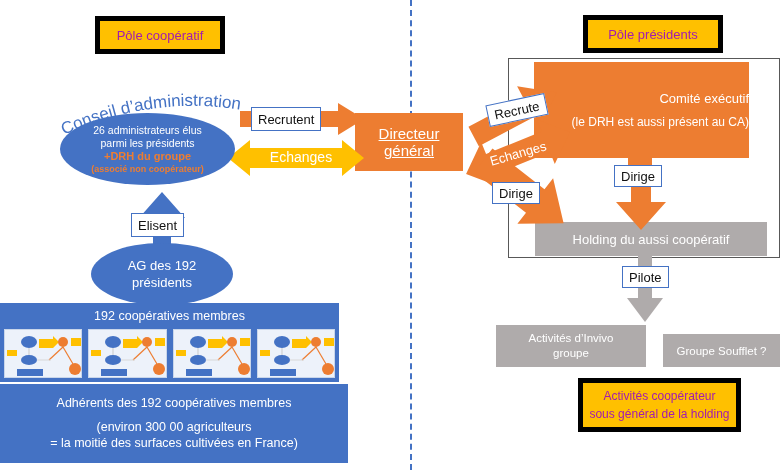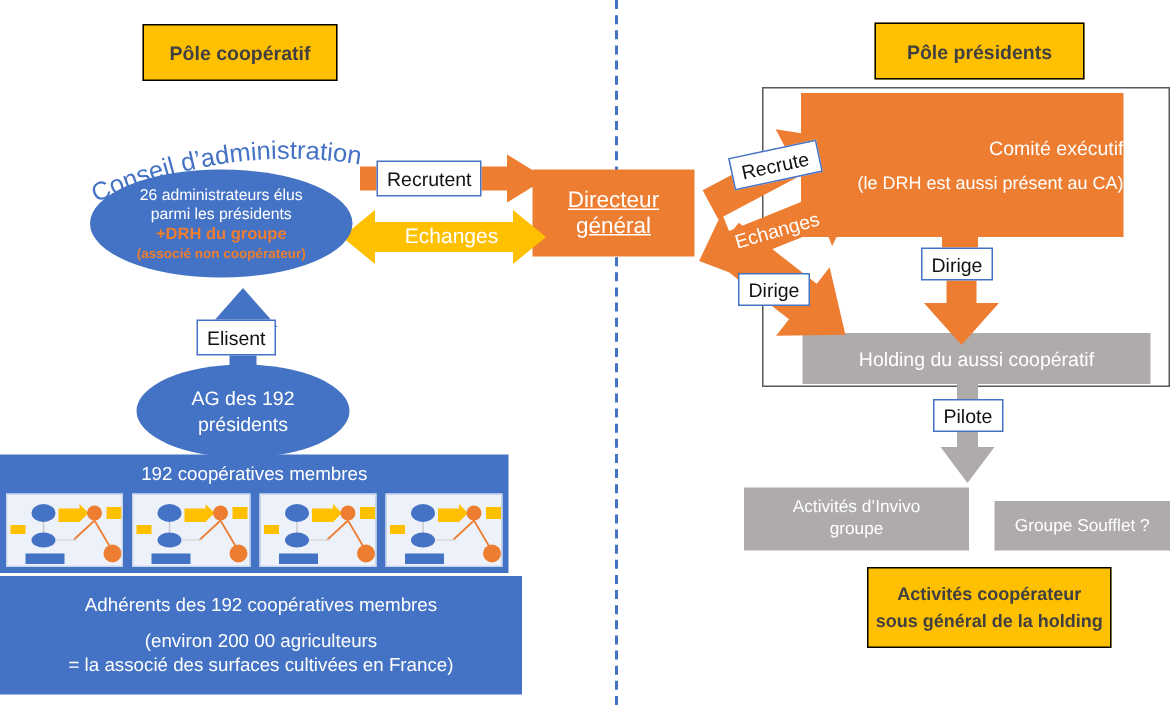--- a/index.html
+++ b/index.html
@@ -12,22 +12,22 @@
   }
   #canvas{position:absolute;left:0;top:0;width:780px;height:470px;}
   .abs{position:absolute;box-sizing:border-box;}
 
   
   .ctr{display:flex;align-items:center;justify-content:center;text-align:center;}
   .col{flex-direction:column;}
 
   
   .yellow-box{
-    background:#FFC000;border:1px solid #000000;
-    color:#404040;font-weight:bold;
+    background:#FFC000;border:5px solid #000000;
+    color:#a21caf;font-weight:normal;
   }
 
   
   .blue-ellipse{
     background:#4472C4;border-radius:50%;color:#fff;
   }
 
   
   .blue-rect{background:#4472C4;color:#fff;}
 
@@ -214,22 +214,22 @@
           <line x1="58" y1="17" x2="68" y2="34" stroke="#ED7D31" stroke-width="1.2"></line>
           <circle cx="70" cy="39" r="6" fill="#ED7D31"></circle>
           <line x1="32" y1="30" x2="46" y2="30" stroke="#d8d8d8" stroke-width="1"></line>
         </svg>
       </div>
     </div>
   </div>
 
   <div class="abs blue-rect ctr col" style="left:0px;top:384px;width:348px;height:79px;">
     <div style="font-size:12.5px;margin-bottom:9px;">Adhérents des 192 coopératives membres</div>
-    <div style="font-size:12.5px;line-height:16px;">(environ 200 00 agriculteurs</div>
-    <div style="font-size:12.5px;line-height:16px;">= la associé des surfaces cultivées en France)</div>
+    <div style="font-size:12.5px;line-height:16px;">(environ 300 00 agriculteurs</div>
+    <div style="font-size:12.5px;line-height:16px;">= la moitié des surfaces cultivées en France)</div>
   </div>
 
   <div class="abs grey-rect ctr col" style="left:496px;top:325px;width:150px;height:42px;">
     <div style="font-size:11.5px;line-height:15px;">Activités d’Invivo</div>
     <div style="font-size:11.5px;line-height:15px;">groupe</div>
   </div>
 
   <div class="abs grey-rect ctr" style="left:663px;top:334px;width:117px;height:33px;">
     <div style="font-size:11.5px;">Groupe Soufflet ?</div>
   </div>

